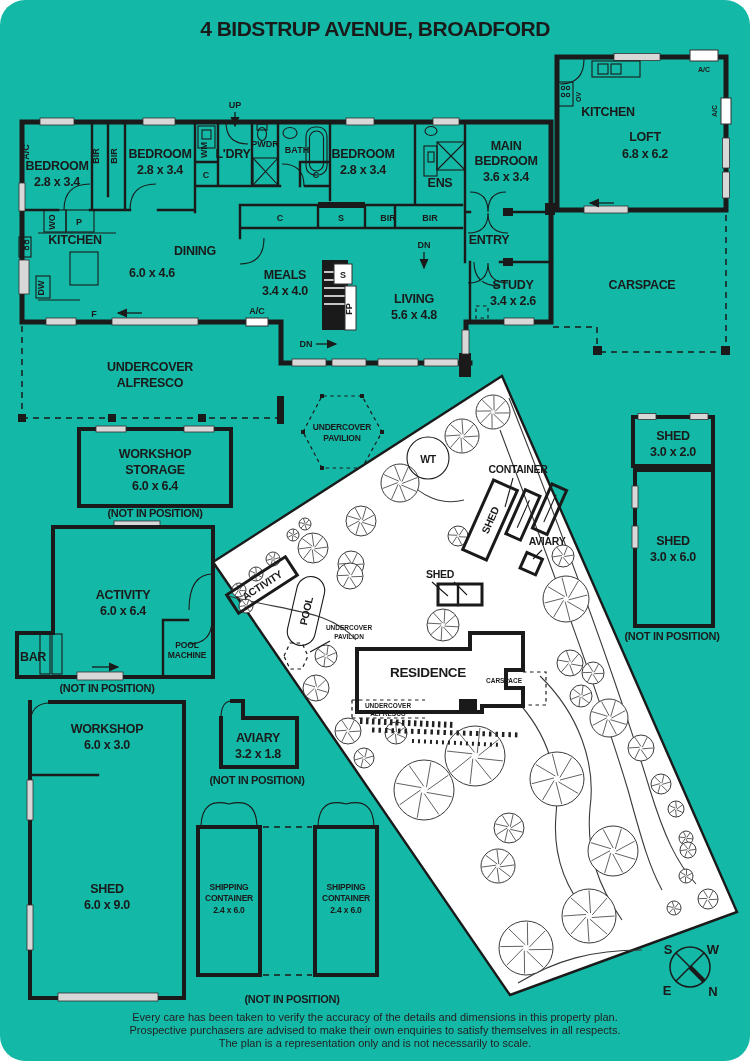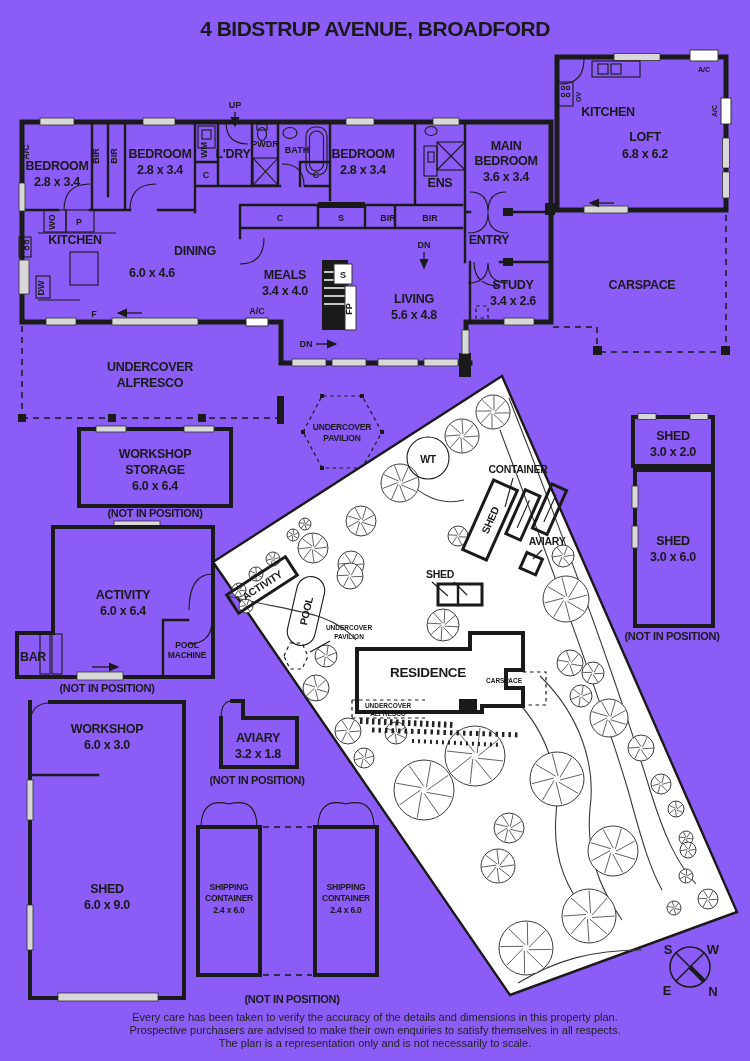--- a/index.html
+++ b/index.html
@@ -1,16 +1,16 @@
 <!DOCTYPE html>
 <html><head>
 <meta charset="utf-8">
 <style>
   html,body{margin:0;padding:0;background:#fff;}
-  .page{width:750px;height:1061px;background:#8b5cf6;position:relative;font-family:"Liberation Sans",sans-serif;}
+  .page{width:750px;height:1061px;background:#14b8a6;position:relative;font-family:"Liberation Sans",sans-serif;border-radius:25px;}
   svg{display:block;}
   svg text{fill:#1a1a1a;text-anchor:middle;font-family:"Liberation Sans",sans-serif;}
   .t-title{font-weight:bold;font-size:21px;letter-spacing:-0.5px;}
   .rm{font-weight:bold;font-size:12.5px;letter-spacing:-0.3px;}
   .sm{font-weight:bold;font-size:9px;}
   .xs{font-weight:bold;font-size:7px;}
   .note{font-weight:bold;font-size:11px;letter-spacing:-0.3px;}
   .site-lg{font-weight:bold;font-size:10.5px;letter-spacing:-0.3px;}
   .site-sm{font-weight:bold;font-size:8.5px;letter-spacing:-0.2px;}
   .site-xs{font-weight:bold;font-size:6.5px;}

